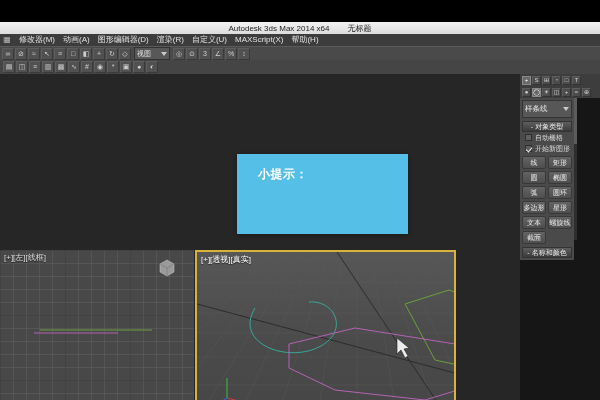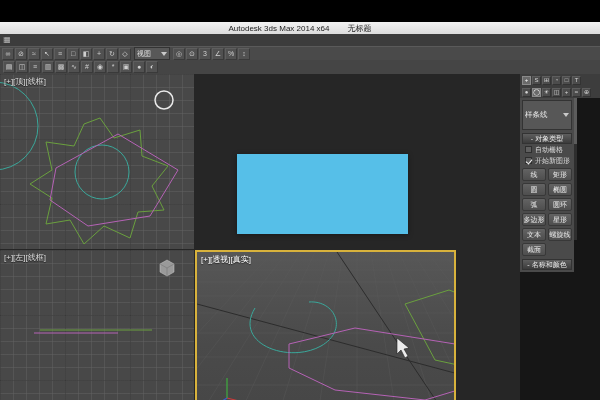--- a/index.html
+++ b/index.html
@@ -58,21 +58,21 @@
            align-items:center;padding-left:2px;box-sizing:border-box;}
   #cp-tabs1{top:0;}
   #cp-tabs2{top:12px;}
   .cp-tab{width:9px;height:9px;background:#4c4c4c;border:1px solid #5d5d5d;border-bottom-color:#333;
           border-right-color:#333;box-sizing:border-box;color:#d5d5d5;font-size:6px;line-height:7px;text-align:center;}
   .cp-tab.active{background:#6a6a6a;border-color:#8a8a8a;color:#fff;}
   #cp-body{position:absolute;left:0;top:24px;width:54px;background:#4a4a4a;padding:2px;box-sizing:border-box;}
   #cp-scrollbar{position:absolute;left:54px;top:24px;width:3px;height:142px;background:#2e2e2e;}
   #cp-scroll-thumb{position:absolute;left:0;top:0;width:3px;height:46px;background:#5c5c5c;}
   #subcat-dropdown{height:12px;background:#575757;border:1px solid #333;color:#e6e6e6;font-size:7.5px;
-           display:flex;align-items:center;justify-content:space-between;padding:14px 2px;box-sizing:border-box;}
+           display:flex;align-items:center;justify-content:space-between;padding:8px 2px;box-sizing:border-box;}
   .rollout{height:11px;margin-top:3px;background:linear-gradient(#5e5e5e,#3b3b3b);border:1px solid #333;
            box-sizing:border-box;display:flex;align-items:center;justify-content:center;gap:2px;
            font-size:7px;color:#ececec;}
   .cp-row{display:flex;align-items:center;gap:3px;height:11px;font-size:7px;color:#dcdcdc;padding-left:3px;}
   .checkbox{width:7px;height:7px;background:#5f5f5f;border:1px solid #2e2e2e;box-sizing:border-box;position:relative;}
   .checkbox.checked::after{content:"";position:absolute;left:1px;top:0px;width:3px;height:5px;
            border:solid #f0f0f0;border-width:0 1.5px 1.5px 0;transform:rotate(40deg);}
   #obj-grid{display:grid;grid-template-columns:1fr 1fr;gap:2px;margin-top:2px;}
   .obj-btn{height:11px;background:linear-gradient(#636363,#4e4e4e);border:1px solid #383838;border-radius:2px;
            color:#eee;font-size:7px;display:flex;align-items:center;justify-content:center;white-space:nowrap;overflow:hidden;}
@@ -82,20 +82,29 @@
 
 <div id="app">
 
   <div id="titlebar">
     <span>Autodesk 3ds Max 2014 x64</span>
     <span>无标题</span>
   </div>
 
   <div id="menubar">
     <div class="menu-icon">▦</div>
+    <div id="menu-items" style="display:flex;">
+        <div class="menu-item">修改器(M)</div>
+        <div class="menu-item">动画(A)</div>
+        <div class="menu-item">图形编辑器(D)</div>
+        <div class="menu-item">渲染(R)</div>
+        <div class="menu-item">自定义(U)</div>
+        <div class="menu-item">MAXScript(X)</div>
+        <div class="menu-item">帮助(H)</div>
+      </div>
   </div>
 
   <div id="toolbar1">
     <div id="tb1-left" style="display:flex;gap:1px;">
         <div class="tbtn">∞</div>
         <div class="tbtn">⊘</div>
         <div class="tbtn">≈</div>
         <div class="tbtn">↖</div>
         <div class="tbtn">≡</div>
         <div class="tbtn">□</div>
@@ -128,30 +137,20 @@
       <div class="tbtn">#</div>
       <div class="tbtn">◉</div>
       <div class="tbtn">*</div>
       <div class="tbtn">▣</div>
       <div class="tbtn">●</div>
       <div class="tbtn">◐</div>
     </div>
 
   <div id="main">
 
-    <div class="vp vp-ortho" id="vp-top" style="left:0;top:0;width:194px;height:175px;">
-      <span class="vp-label">[+][顶][线框]</span>
-      <svg width="194" height="175" viewBox="0 0 194 175">
-        <circle class="wire w-teal" cx="-6" cy="52" r="44"></circle>
-        <circle class="wire w-teal" cx="102" cy="98" r="27"></circle>
-        <polygon class="wire w-green" points="100,44 114,64 140,56 142,82 168,92 152,112 164,136 138,138 130,164 104,152 84,170 70,146 46,150 52,124 30,110 52,96 46,68 74,72 84,50"></polygon>
-        <polygon class="wire w-magenta" points="56,94 118,60 178,96 150,142 88,152 50,126"></polygon>
-        <circle cx="164" cy="26" r="9" fill="none" stroke="#e9e9e9" stroke-width="1.5"></circle>
-      </svg>
-    </div>
 
 
     <div class="vp vp-ortho" id="vp-left" style="left:0;top:176px;width:194px;height:172px;">
       <span class="vp-label">[+][左][线框]</span>
       <svg width="194" height="172" viewBox="0 0 194 172">
         <line class="wire w-green" x1="40" y1="80" x2="152" y2="80"></line>
         <line class="wire w-magenta" x1="34" y1="83" x2="118" y2="83"></line>
         <g transform="translate(160,10)">
           <path d="M0,4 L7,0 L14,4 L14,12 L7,16 L0,12 Z" fill="#9a9a9a" stroke="#c8c8c8" stroke-width="0.5"></path>
           <path d="M0,4 L7,8 L14,4 M7,8 L7,16" stroke="#6e6e6e" fill="none" stroke-width="0.5"></path>
@@ -199,20 +198,21 @@
           <line class="ax-x" x1="30" y1="146" x2="50" y2="151"></line>
           <line class="ax-y" x1="30" y1="146" x2="30" y2="126"></line>
           <line class="ax-z" x1="30" y1="146" x2="14" y2="156"></line>
         </g>
         <path d="M200,86 L200,102 L204,98 L208,106 L211,104 L207,97 L212,96 Z" fill="#ececec" stroke="#222" stroke-width="0.6"></path>
       </svg>
     </div>
   </div>
 
   <div id="tooltip">
+    <div class="tip-line">小提示：</div>
   </div>
 
   <div id="cmd-panel">
     <div class="cp-tabs" id="cp-tabs1">
         <div class="cp-tab active">+</div>
         <div class="cp-tab">S</div>
         <div class="cp-tab">⊞</div>
         <div class="cp-tab">◔</div>
         <div class="cp-tab">□</div>
         <div class="cp-tab">T</div>

